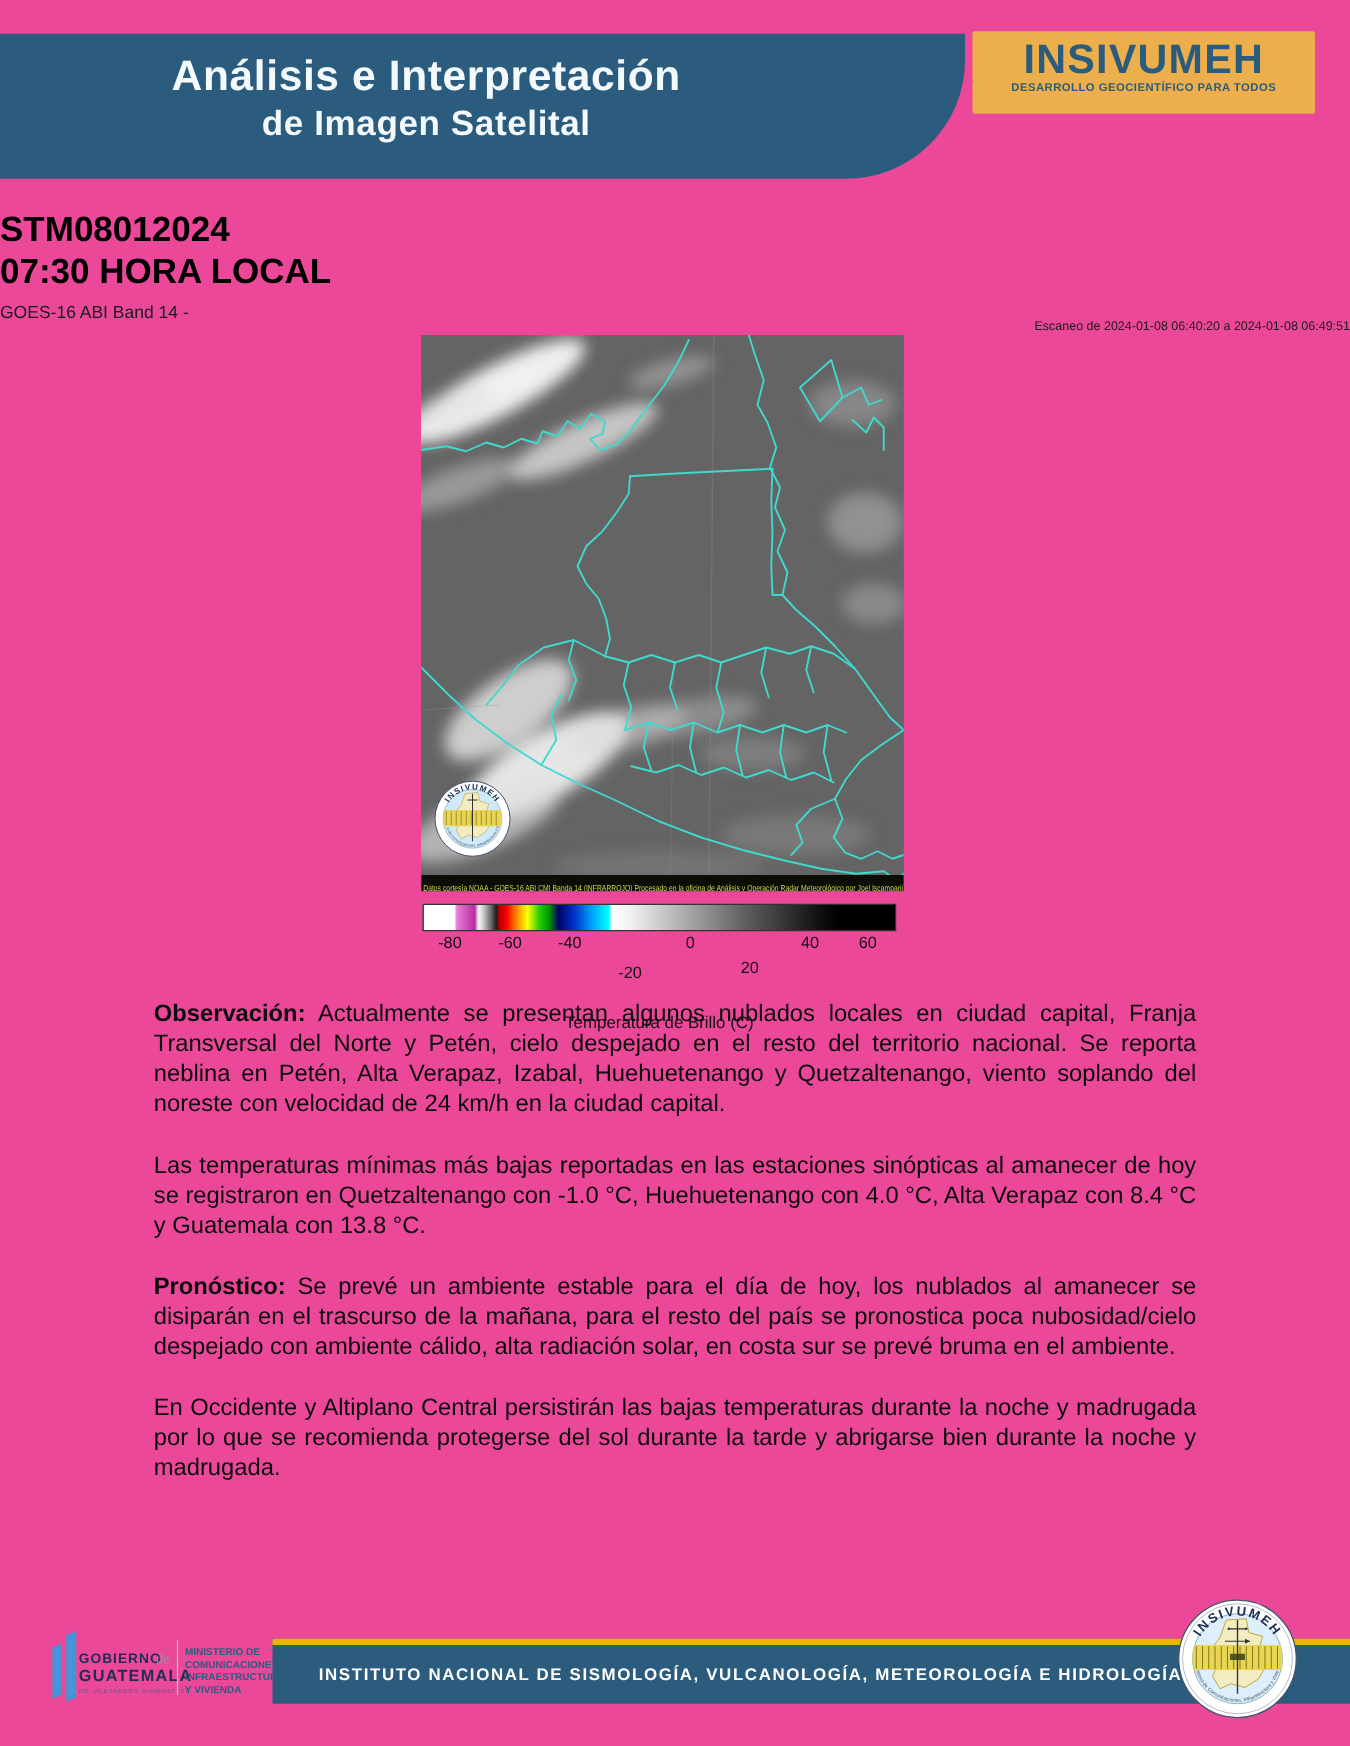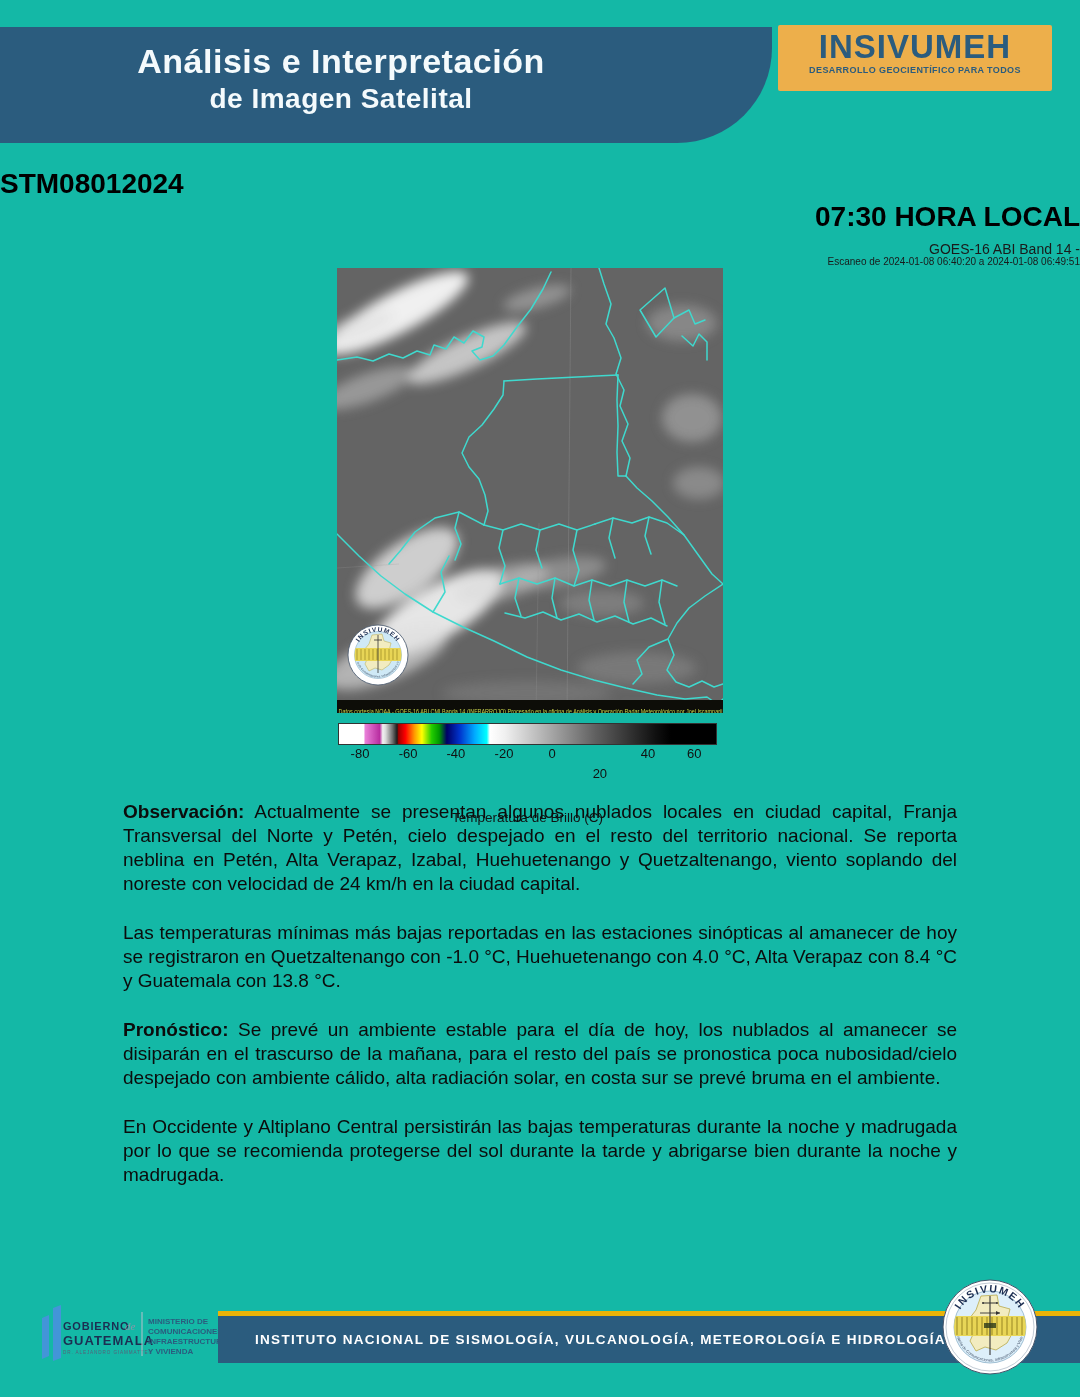--- a/index.html
+++ b/index.html
@@ -1,35 +1,35 @@
 <!DOCTYPE html>
 <html><head>
 <meta charset="utf-8">
 <style>
   html,body{margin:0;padding:0;background:#fff;}
-  #page{position:relative;width:1080px;height:1397px;background:#14b8a6;overflow:hidden;
+  #page{position:relative;width:1080px;height:1397px;background:#ec4899;overflow:hidden;
         font-family:"Liberation Sans",sans-serif;color:#111;}
 
   
   .hdr-band{position:absolute;left:0;top:27px;width:772px;height:116px;background:#2B5C7E;
             border-bottom-right-radius:95px;}
   .hdr-band-inner{width:100%;height:100%;box-sizing:border-box;padding:14px 100px 0 10px;text-align:center;color:#F4FAFC;}
   .hdr-t1{font-size:34px;font-weight:bold;letter-spacing:.5px;line-height:40px;}
   .hdr-t2{font-size:28px;font-weight:bold;letter-spacing:.5px;line-height:36px;}
   .brand-box{position:absolute;left:778px;top:25px;width:274px;height:66px;background:#EDAF4B;
              border-radius:2px;text-align:center;color:#2B5C7E;}
   .brand-name{font-size:33px;font-weight:800;letter-spacing:1px;line-height:40px;margin-top:2px;}
   .brand-tag{font-size:9px;font-weight:bold;letter-spacing:.4px;margin-top:-2px;}
 
   
   .doc-code{position:absolute;left:0;top:168px;width:100%;text-align:left;
             font-size:28px;font-weight:bold;color:#000;}
-  .doc-time{position:absolute;left:0;top:201px;width:100%;text-align:right;
+  .doc-time{position:absolute;left:0;top:201px;width:100%;text-align:left;
             font-size:28px;font-weight:bold;color:#000;}
-  .sat-cap1{position:absolute;left:0;top:241px;width:100%;text-align:right;font-size:14px;color:#1a1a1a;}
+  .sat-cap1{position:absolute;left:0;top:241px;width:100%;text-align:left;font-size:14px;color:#1a1a1a;}
   .sat-cap2{position:absolute;left:0;top:256px;width:100%;text-align:right;font-size:10px;color:#1a1a1a;}
 
   
   .sat{position:absolute;left:337px;top:268px;width:386px;height:445px;background:#646464;overflow:hidden;}
   .sat svg.base{position:absolute;left:0;top:0;}
   .sat-credit{position:absolute;left:0;bottom:0;width:100%;height:13px;background:#0d0d08;
               overflow:hidden;}
   .sat-credit span{display:inline-block;white-space:nowrap;font-size:7px;color:#C9D34B;
                    transform:scaleX(.78);transform-origin:left center;padding:3px 0 0 2px;}
   .wm-seal{position:absolute;left:10px;top:356px;}
@@ -49,21 +49,21 @@
           #00aaff 36%,#00ffff 39.2%,
           #ffffff 40%,#f0f0f0 44%,
           #c0c0c0 52%,#909090 60%,
           #606060 68%,#383838 76%,
           #101010 84%,#000000 88%,#000000 100%);}
   .cbar-ticks{position:absolute;left:338px;top:746px;width:379px;height:16px;font-size:13px;color:#111;}
   .cbar-ticks span{position:absolute;transform:translateX(-50%);}
   .cbar-ticks span:nth-child(1){left:5.8%;}
   .cbar-ticks span:nth-child(2){left:18.5%;}
   .cbar-ticks span:nth-child(3){left:31.1%;}
-  .cbar-ticks span:nth-child(4){left:43.8%;}
+  .cbar-ticks span:nth-child(4){left:43.8%;margin-top:24px;}
   .cbar-ticks span:nth-child(5){left:56.5%;}
   .cbar-ticks span:nth-child(6){left:69.1%;margin-top:20px;}
   .cbar-ticks span:nth-child(7){left:81.8%;}
   .cbar-ticks span:nth-child(8){left:94.0%;}
   .cbar-label{position:absolute;left:338px;top:762px;width:379px;text-align:center;
               font-size:13.5px;color:#111;margin-top:48px;}
 
   
   .body-text{position:absolute;left:123px;top:800px;width:834px;font-size:19px;line-height:24px;
              text-align:justify;color:#0c0c0c;}

